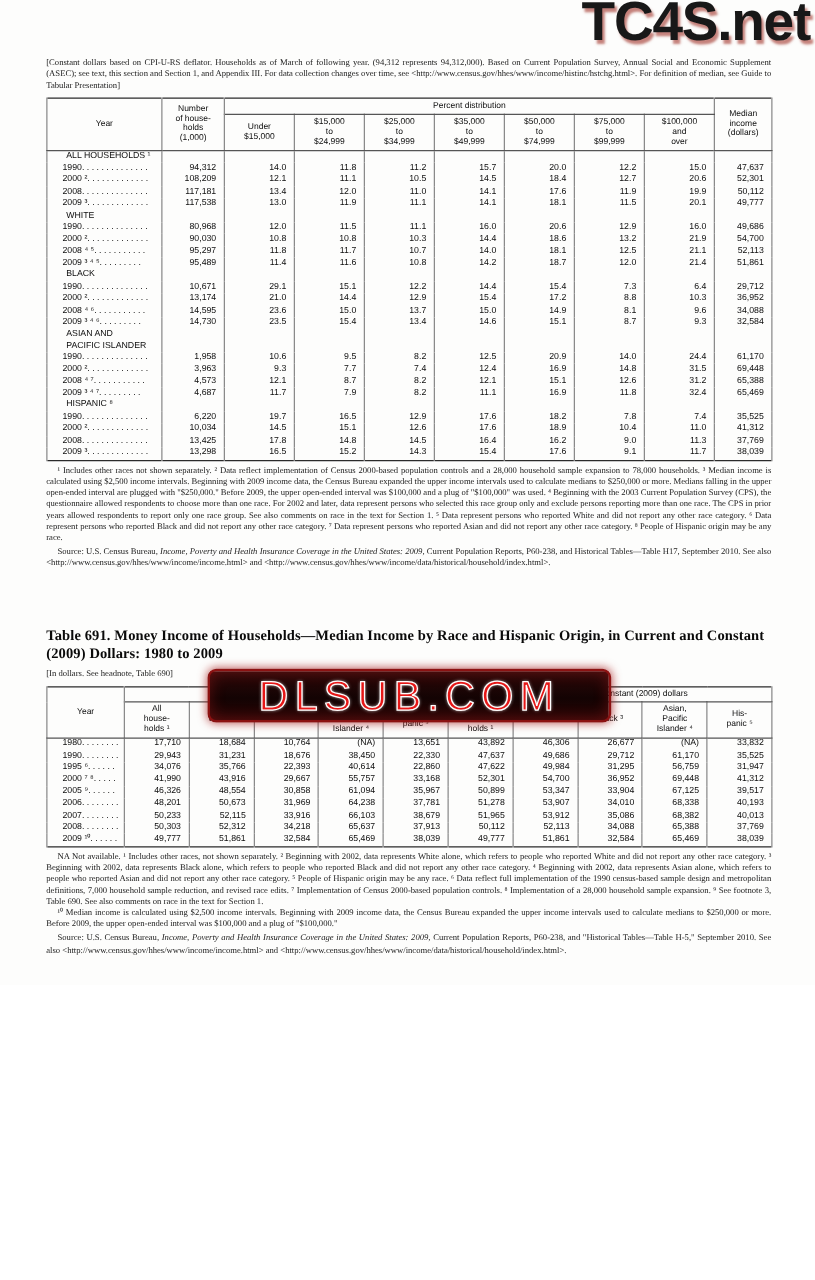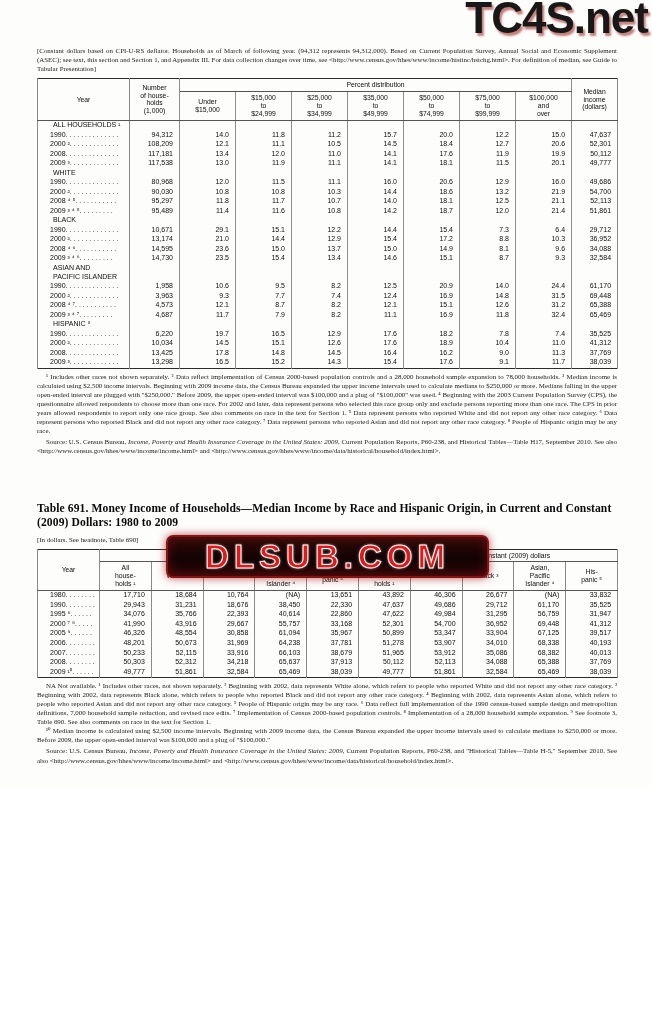--- a/index.html
+++ b/index.html
@@ -37,21 +37,21 @@
   .page-footer-line2 { position:absolute; right:37px; top:996px; font-size:7px; color:#1a1a1a; }
 
   .wm-top { position:absolute; top:-7px; right:4px; z-index:6;
             font-family:"Liberation Sans", sans-serif; font-weight:bold; font-size:44px; letter-spacing:-1px;
             color:#181818; text-shadow:2px 3px 2px rgba(150,25,15,.55); }
   .wm-mid { position:absolute; left:166px; top:535px; width:323px; height:43px; z-index:6;
             border-radius:7px; border:2px solid #8c1212;
             background:linear-gradient(180deg,#2e0909,#130303 55%,#2a0606);
             box-shadow:0 0 8px rgba(160,10,10,.7), inset 0 0 12px rgba(255,40,40,.28);
             display:flex; align-items:center; justify-content:center; }
-  .wm-mid span { font-family:"Liberation Sans", sans-serif; font-weight:bold; font-size:33px; letter-spacing:5px;
+  .wm-mid span { font-family:"Liberation Sans", sans-serif; font-weight:normal; font-size:33px; letter-spacing:5px;
                  color:#e61717; -webkit-text-stroke:1px #ffffff; text-shadow:0 0 3px rgba(255,255,255,.85); }
   .wm-bottom { position:absolute; left:82px; top:981px; z-index:6;
                font-family:"Liberation Sans", sans-serif; font-weight:bold; font-size:44px; letter-spacing:3px;
                color:#e02222; -webkit-text-stroke:1.5px #8f0f0f; text-shadow:2px 2px 3px rgba(120,10,10,.45); }
 </style>
 </head>
 <body>
 
 <div class="page">
 

